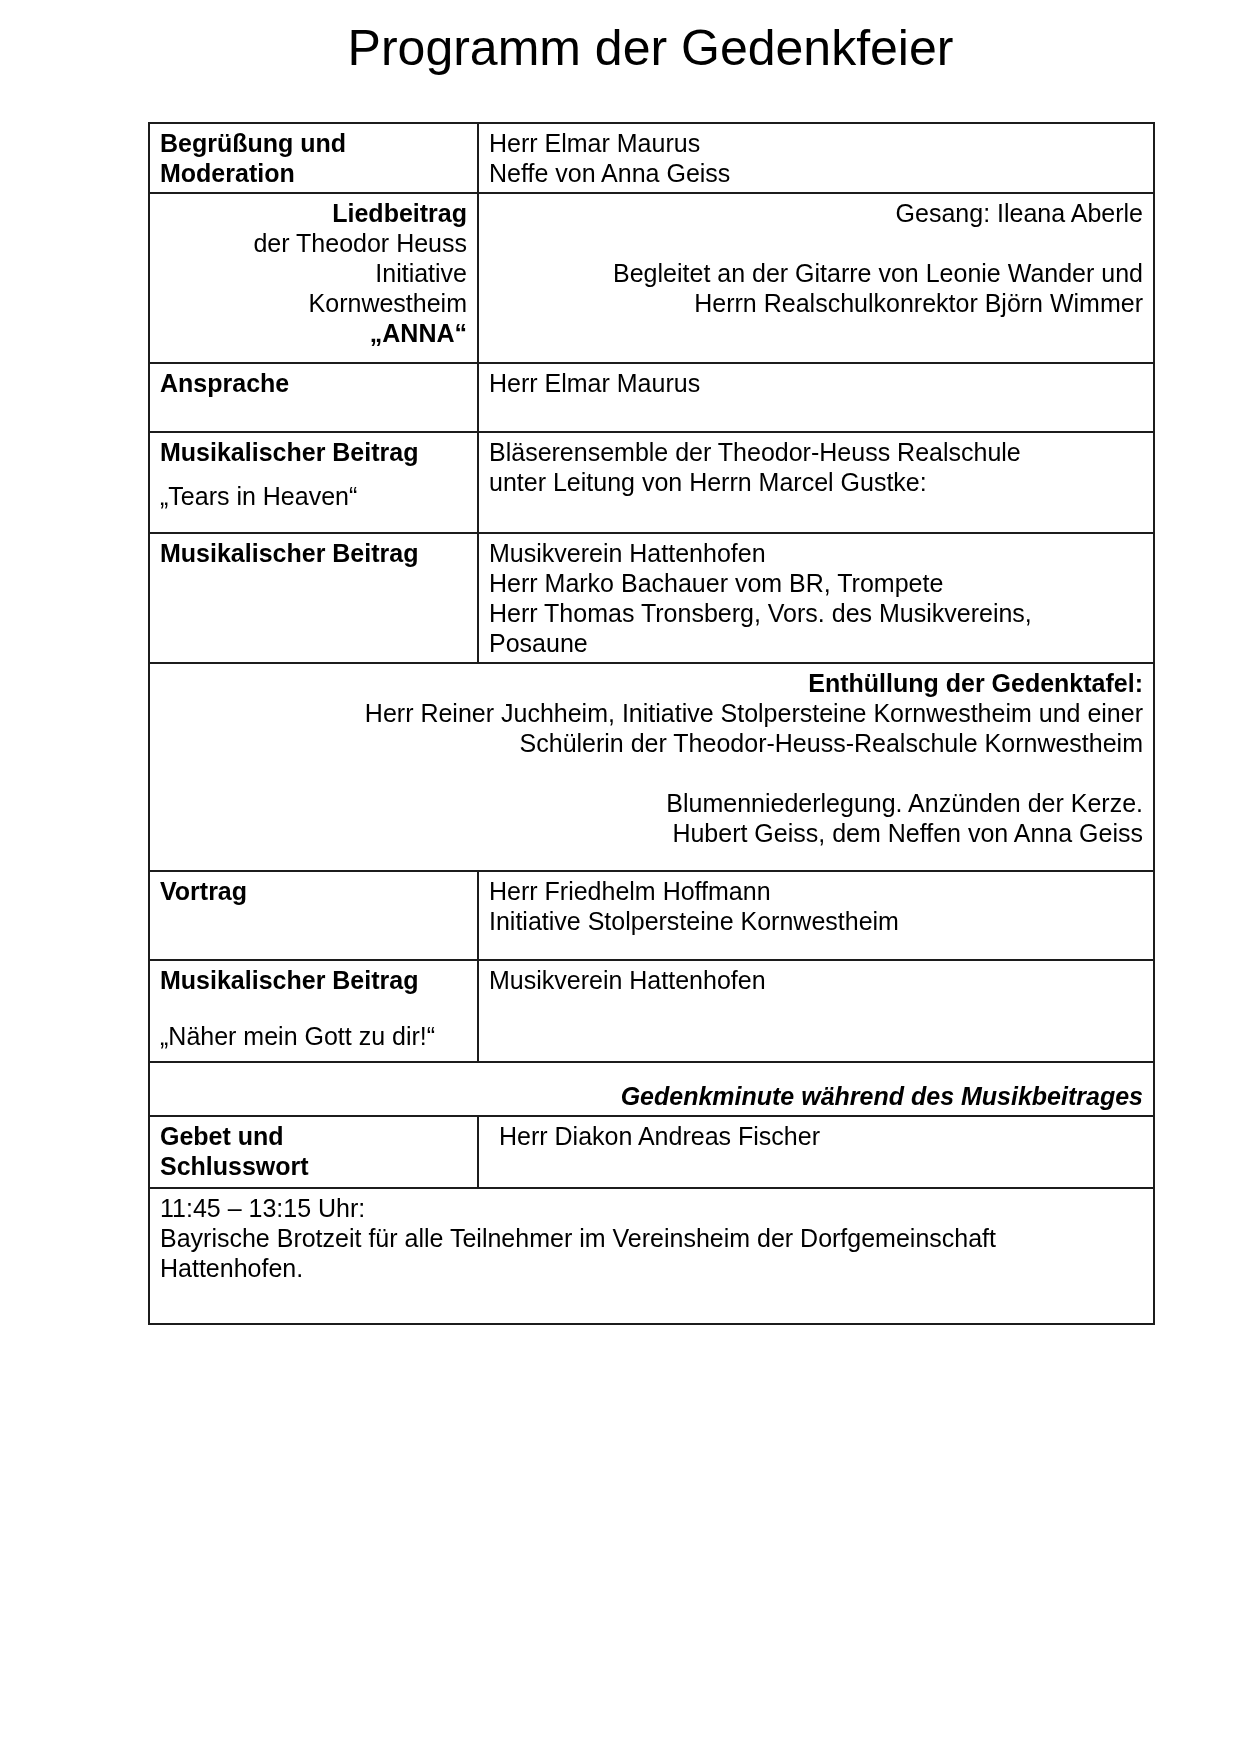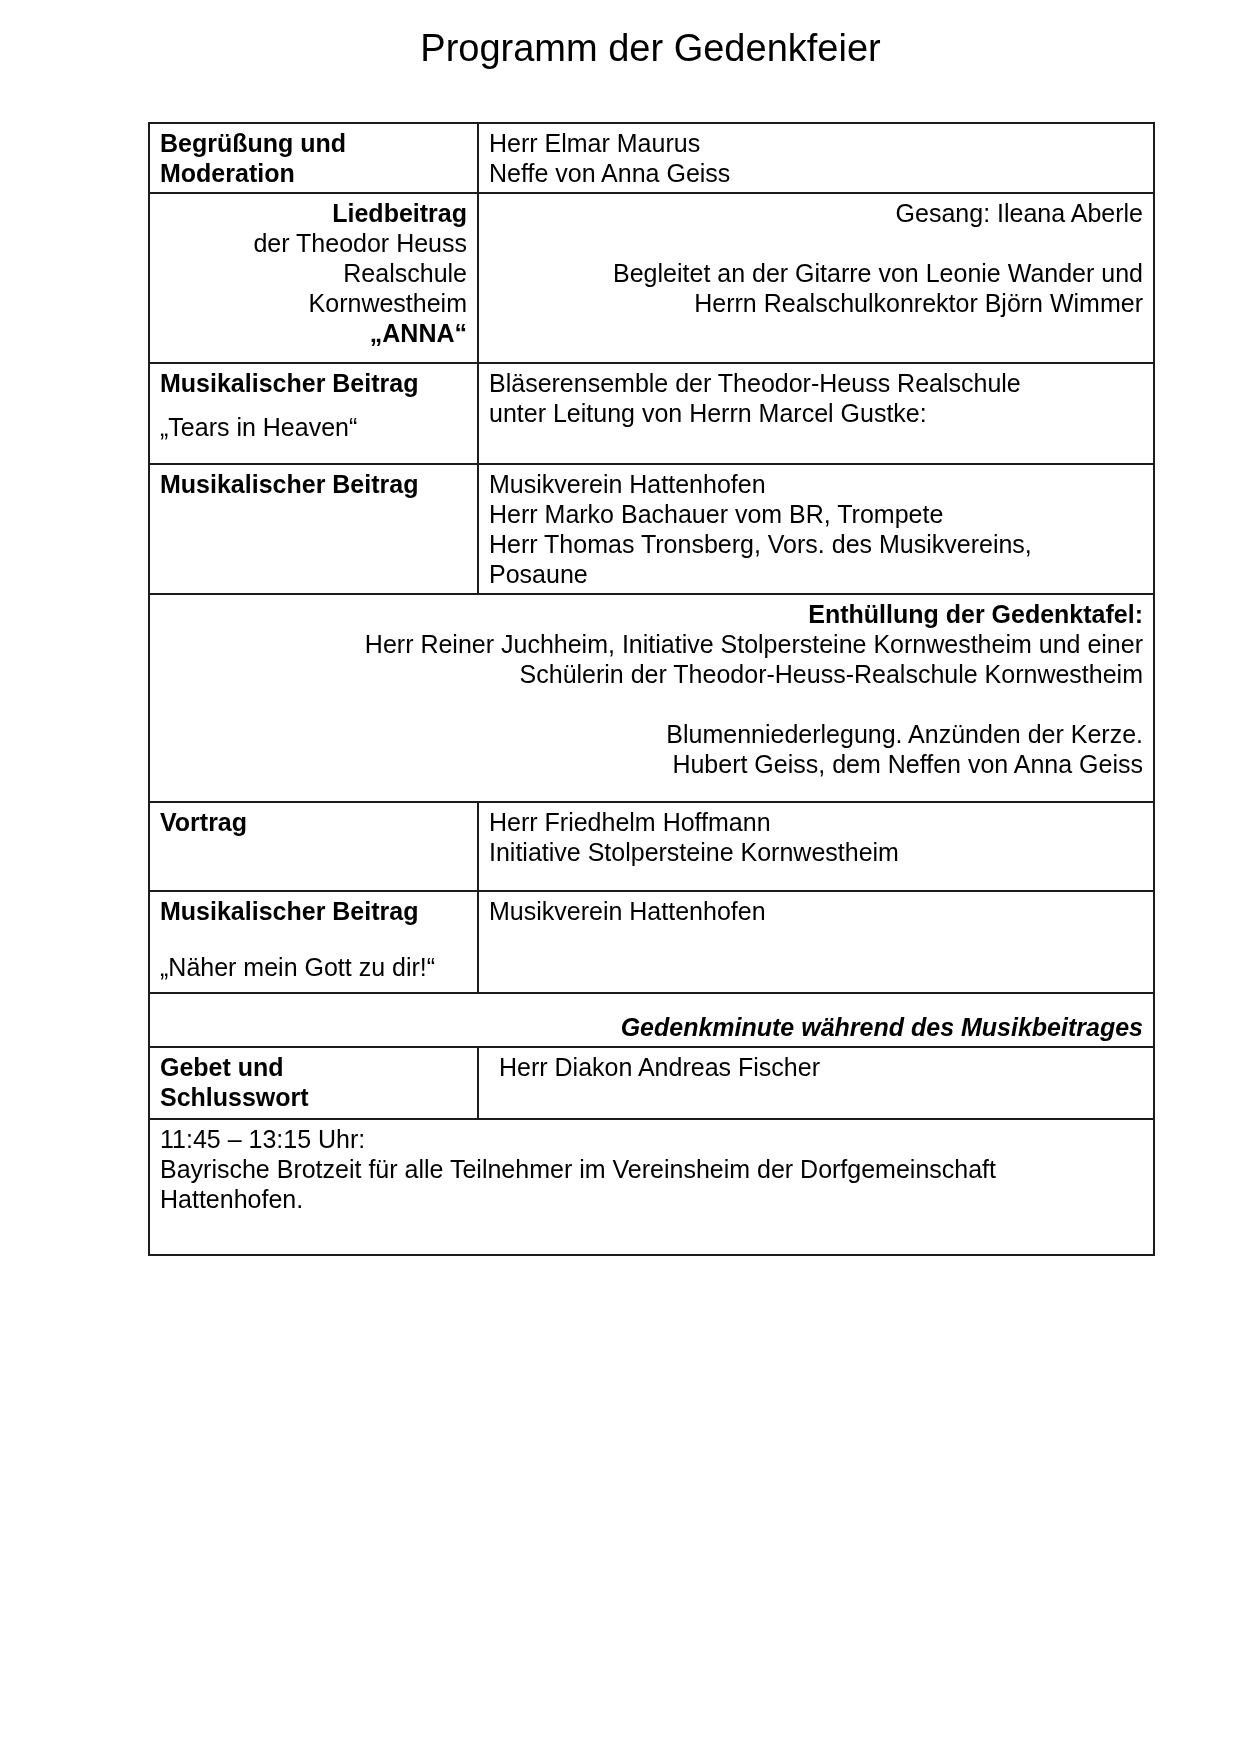--- a/index.html
+++ b/index.html
@@ -17,21 +17,21 @@
     width: 1241px;
     height: 1755px;
     overflow: hidden;
   }
   .page-title {
     position: absolute;
     top: 26px;
     left: 148px;
     width: 1005px;
     text-align: center;
-    font-size: 38px;
+    font-size: 50px;
     line-height: 44px;
     font-weight: 400;
   }
   table.program {
     position: absolute;
     left: 148px;
     top: 122px;
     width: 1005px;
     border-collapse: collapse;
     table-layout: fixed;
@@ -94,32 +94,40 @@
       <td>
         <div class="ln">Herr Elmar Maurus</div>
         <div class="ln">Neffe von Anna Geiss</div>
       </td>
     </tr>
 
     <tr class="r1">
       <td>
         <div class="ln b">Liedbeitrag</div>
         <div class="ln">der Theodor Heuss</div>
-        <div class="ln">Realschule</div>
+        <div class="ln">Initiative</div>
         <div class="ln">Kornwestheim</div>
         <div class="ln b">„ANNA“</div>
       </td>
       <td>
         <div class="ln">Gesang: Ileana Aberle</div>
         <div class="sp30"></div>
         <div class="ln">Begleitet an der Gitarre von Leonie Wander und</div>
         <div class="ln">Herrn Realschulkonrektor Björn Wimmer</div>
       </td>
     </tr>
 
+    <tr class="r2">
+      <td>
+        <div class="ln b">Ansprache</div>
+      </td>
+      <td>
+        <div class="ln">Herr Elmar Maurus</div>
+      </td>
+    </tr>
 
 
     <tr class="r4">
       <td>
         <div class="ln b">Musikalischer Beitrag</div>
         <div class="sp14"></div>
         <div class="ln">„Tears in Heaven“</div>
       </td>
       <td>
         <div class="ln">Bläserensemble der Theodor-Heuss Realschule</div>

